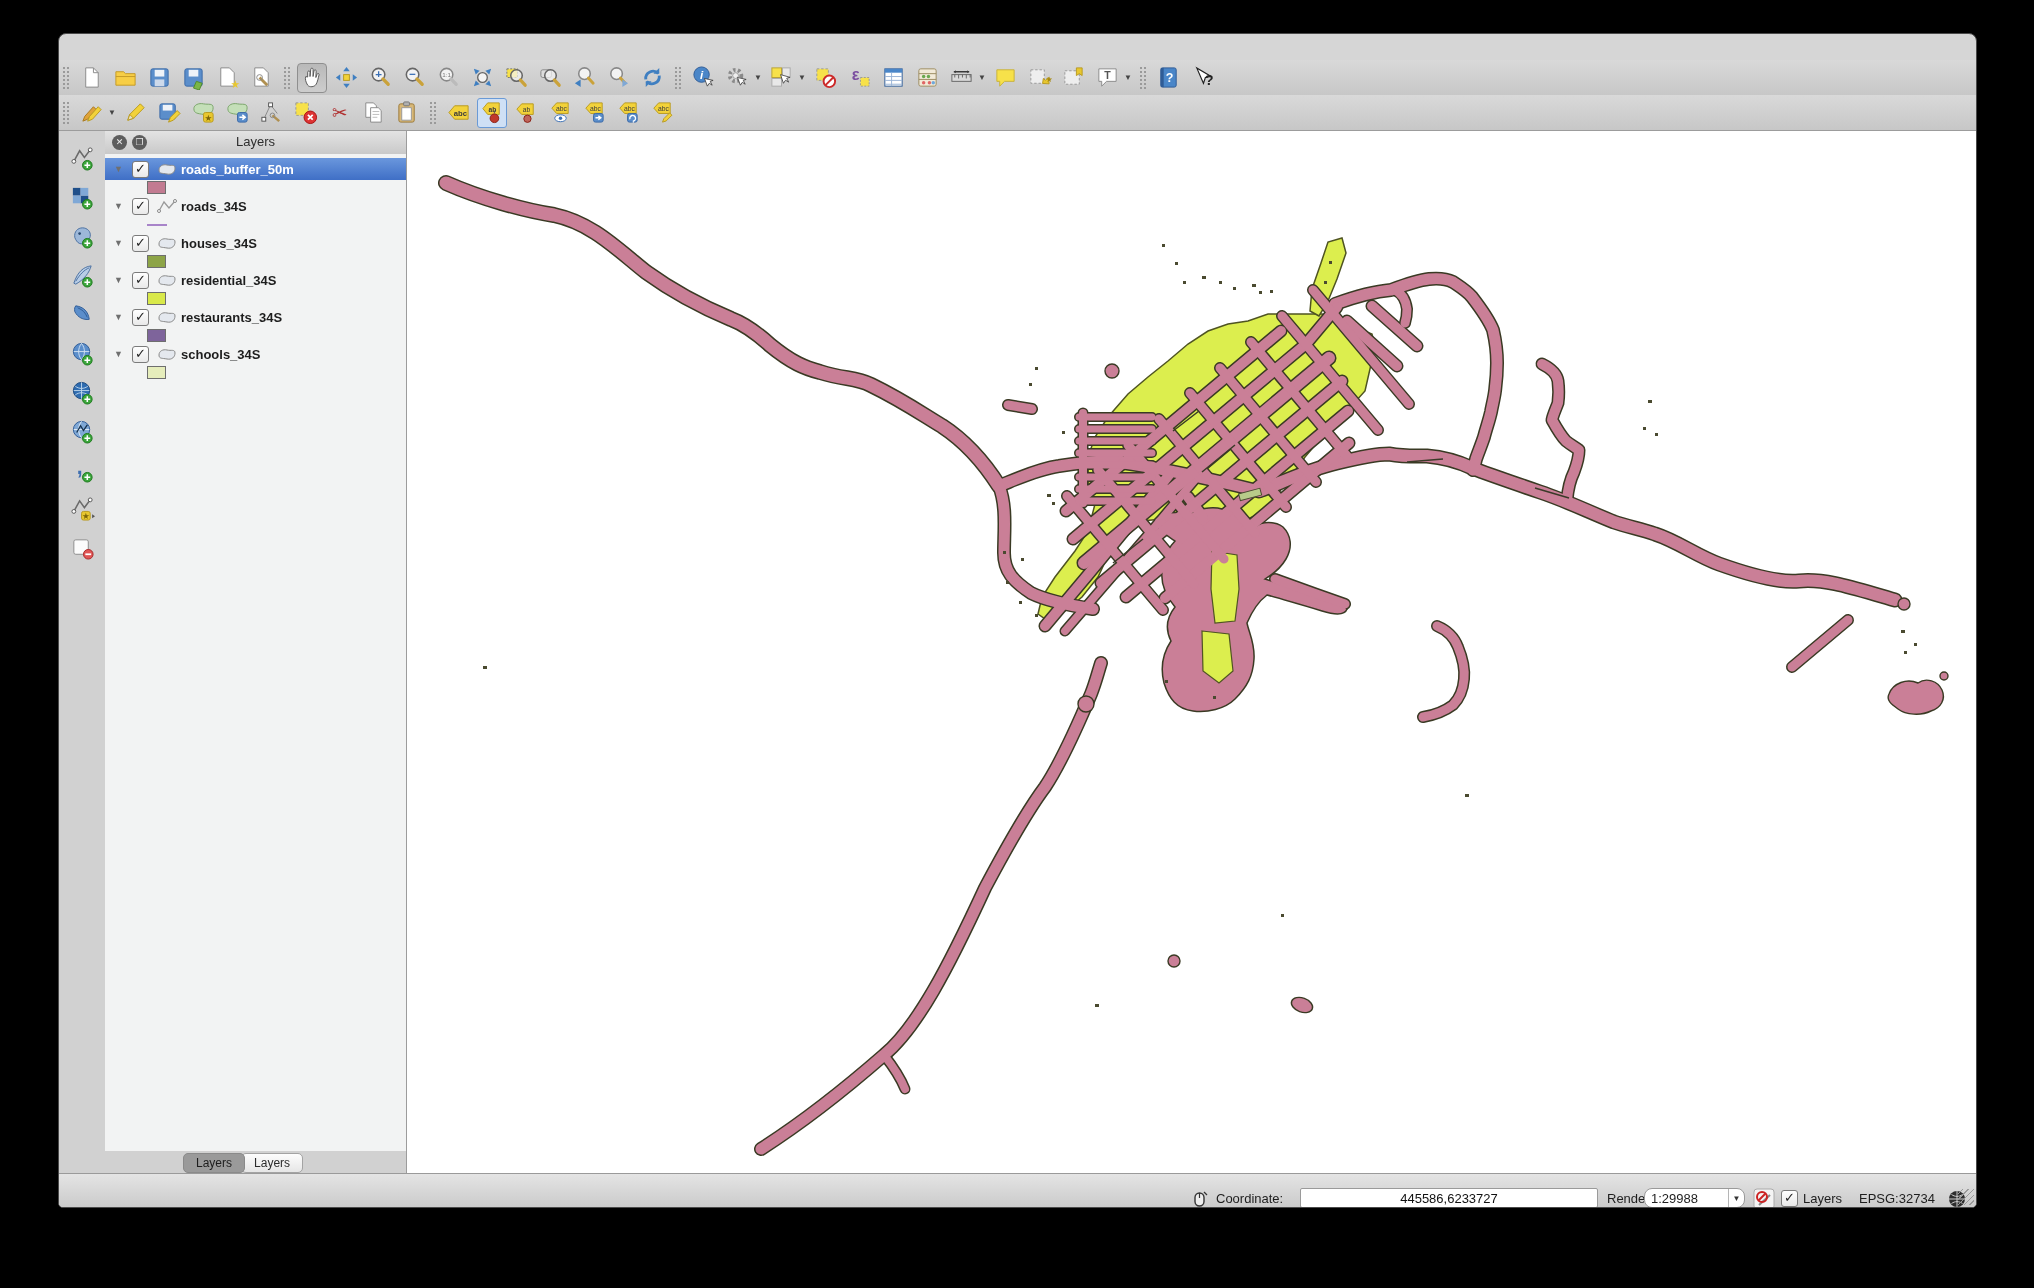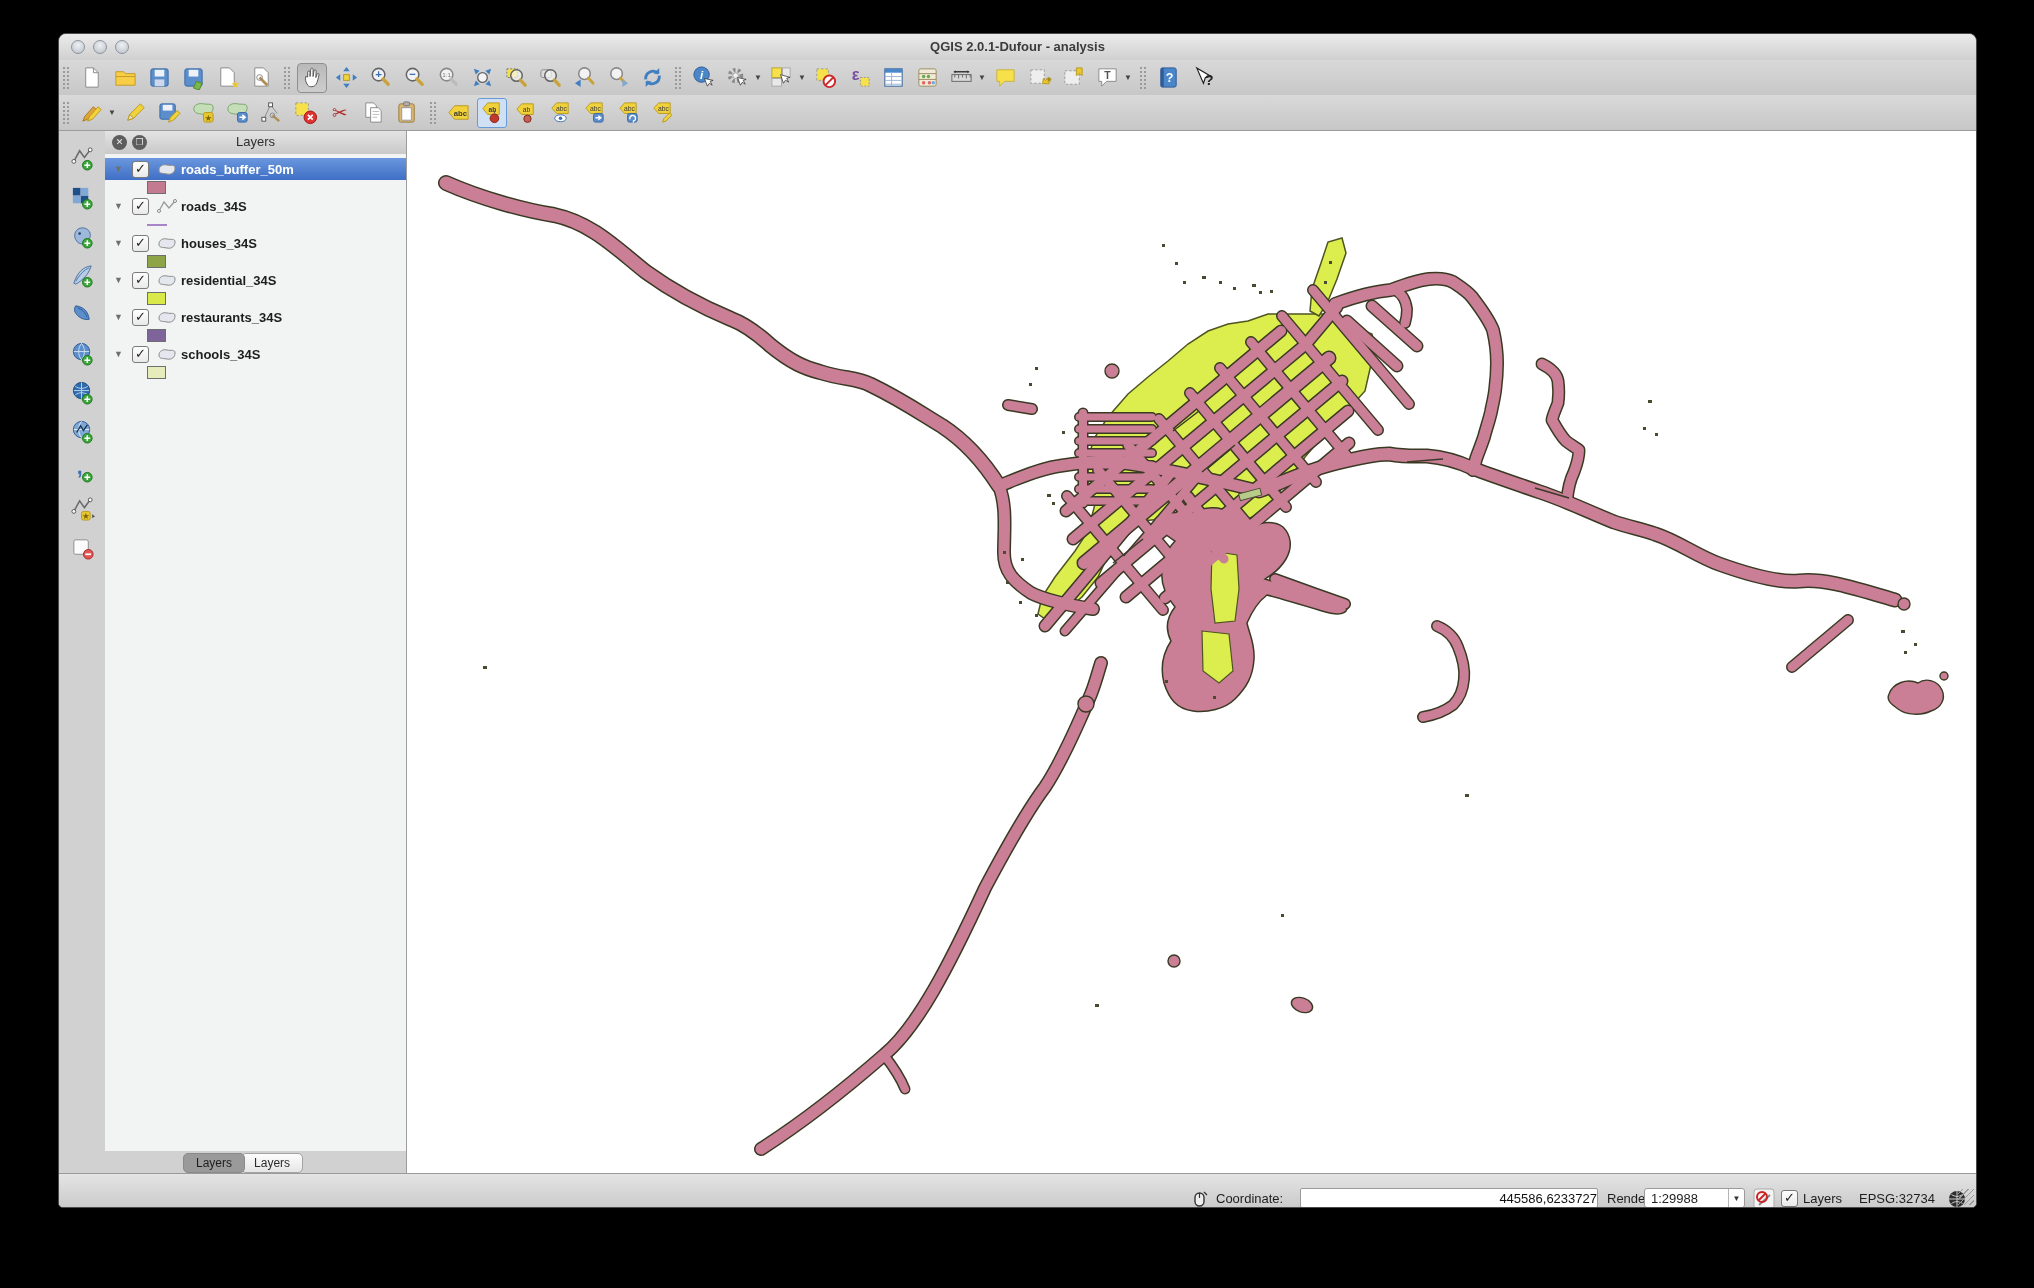--- a/index.html
+++ b/index.html
@@ -62,40 +62,32 @@
   .map{position:absolute;left:348px;top:0;right:0;bottom:0;background:#fff;}
   .map svg{display:block;}
   .ro{stroke:#3a3a24;fill:none;stroke-linecap:round;stroke-linejoin:round;}
   .rf{stroke:#ca7f97;fill:none;stroke-linecap:round;stroke-linejoin:round;}
   
   .statusbar{position:absolute;left:0;right:0;bottom:0;height:33px;background:linear-gradient(#e4e4e4,#cbcbcb);
     border-top:1px solid #9a9a9a;font-size:13px;color:#1e1e1e;}
   .sb-item{position:absolute;top:0;height:33px;display:flex;align-items:center;margin-top:8px;}
   .sb-field{background:#fff;border:1px solid #9a9a9a;border-radius:2px;height:20px;line-height:20px;text-align:center;
     font-size:13px;color:#111;box-sizing:border-box;}
-  .combo{display:flex;align-items:center;background:#fff;border:1px solid #9a9a9a;border-radius:3px;height:20px;box-sizing:border-box;}
+  .combo{display:flex;align-items:center;background:#fff;border:1px solid #9a9a9a;border-radius:8px;height:20px;box-sizing:border-box;}
   .combo .cv{padding:0 6px;font-size:13px;}
   .combo .ca{width:15px;height:18px;border-left:1px solid #b5b5b5;font-size:8px;display:flex;align-items:center;justify-content:center;color:#333;}
   .grip{position:absolute;right:2px;bottom:2px;width:16px;height:16px;
     background:repeating-linear-gradient(135deg,transparent 0 3px,#9a9a9a 3px 4px);}
 </style>
 </head>
 <body>
 
 <div id="stage">
 <div id="window">
 
-  <div class="titlebar">
-    <div class="traffic">
-      <span class="tl"></span>
-      <span class="tl"></span>
-      <span class="tl"></span>
-    </div>
-    <div class="title">QGIS 2.0.1-Dufour - analysis</div>
-  </div>
 
   <div class="tbrow" id="tb1">
     <span class="tb-handle"></span>
     <span class="icon">
           <svg viewBox="0 0 26 26">
             <path d="M7 3h8l5 5v15H7z" fill="#fff" stroke="#8a8a8a"></path>
             <path d="M15 3v5h5" fill="none" stroke="#8a8a8a"></path>
           </svg>
         </span>
     <span class="icon">
@@ -755,21 +747,21 @@
   <div class="statusbar">
     <div class="sb-item" style="left:1132px;">
       <svg width="18" height="18" viewBox="0 0 18 18">
             <rect x="4" y="3" width="9" height="13" rx="4.5" fill="#eee" stroke="#333" stroke-width="1.4"></rect>
             <line x1="8.5" y1="3" x2="8.5" y2="8" stroke="#333" stroke-width="1.2"></line>
             <path d="M13 2l3 3" stroke="#333" stroke-width="1.2"></path>
           </svg>
     </div>
     <div class="sb-item" style="left:1157px;">Coordinate:</div>
     <div class="sb-item" style="left:1241px;top:6px;height:20px;">
-          <span class="sb-field" style="width:298px;text-align:right;">445586,6233727</span>
+          <span class="sb-field" style="width:298px;">445586,6233727</span>
         </div>
     <div class="sb-item" style="left:1548px;">Render</div>
     <div class="sb-item" style="left:1585px;top:6px;height:20px;">
       <span class="combo" style="width:101px;">
         <span class="cv" style="flex:1;">1:29988</span>
         <span class="ca">▼</span>
       </span>
     </div>
     <div class="sb-item" style="left:1694px;">
       <svg width="22" height="22" viewBox="0 0 22 22">

